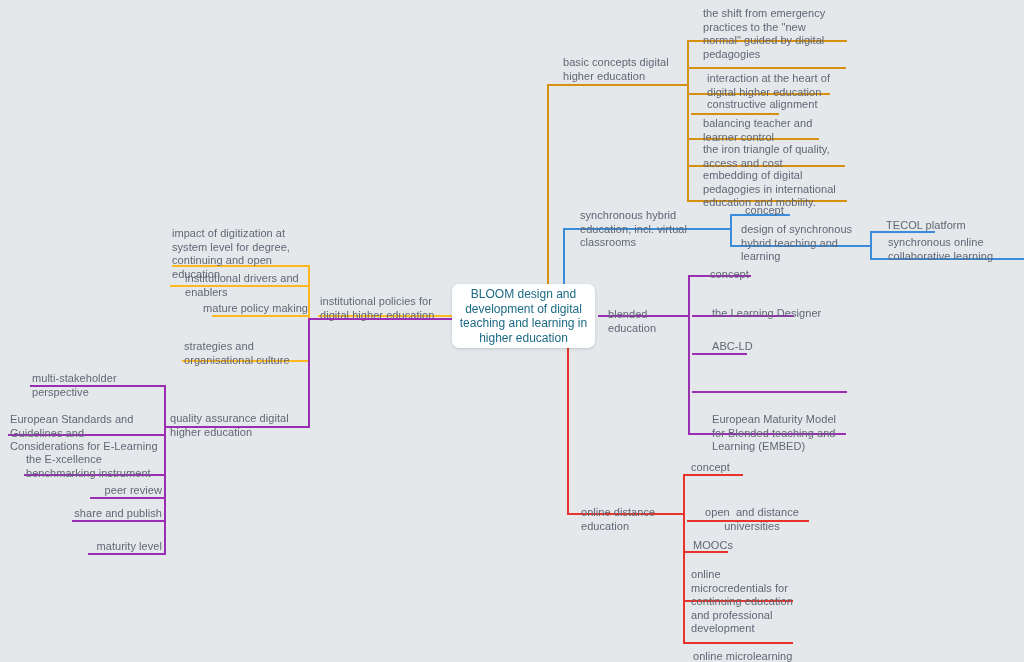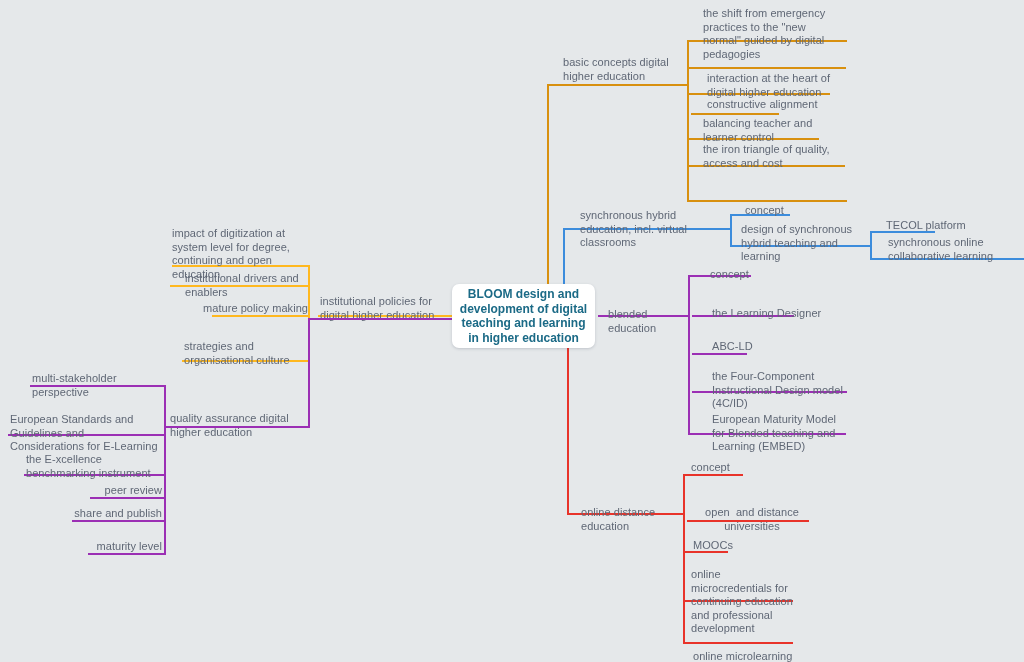--- a/index.html
+++ b/index.html
@@ -31,21 +31,21 @@
     left: 452px; top: 284px;
     width: 143px; height: 64px;
     background: #ffffff;
     border-radius: 7px;
     box-shadow: 0 1px 3px rgba(60,70,90,0.22);
     display: flex; align-items: center; justify-content: center;
     padding: 3px 6px;
   }
   #root-node .root-text {
     color: #1b6a86;
-    font-weight: bold;
+    font-weight: normal;
     font-size: 12px;
     line-height: 14.5px;
     text-align: center;
     white-space: pre-wrap;
   }
   
   .h, .v { position: absolute; }
   .h { height: 0; border-top-width: 2px; border-top-style: solid; }
   .v { width: 0; border-left-width: 2px; border-left-style: solid; }
 </style>
@@ -69,20 +69,21 @@
   <div class="h" style="left:687px; top:200px; width:160px; border-color:#d8900f;"></div>
   <div class="v" style="left:687px; top:191px; height:10px; border-color:#d8900f;"></div>
 
   <div class="node" style="left:563px; top:56px; width:124px;">basic concepts digital higher education</div>
 
   <div class="node" style="left:703px; top:7px; width:140px;">the shift from emergency practices to the "new normal" guided by digital pedagogies</div>
   <div class="node" style="left:707px; top:72px; width:130px;">interaction at the heart of digital higher education</div>
   <div class="node" style="left:707px; top:98px; width:140px;">constructive alignment</div>
   <div class="node" style="left:703px; top:143px; width:140px;">the iron triangle of quality, access and cost</div>
   <div class="node" style="left:703px; top:117px; width:125px;">balancing teacher and learner control</div>
+  <div class="node" style="left:703px; top:169px; width:142px;">embedding of digital pedagogies in international education and mobility.</div>
 
   <div class="v" style="left:563px; top:228px; height:62px; border-color:#3c8cdc;"></div>
   <div class="h" style="left:563px; top:228px; width:167px; border-color:#3c8cdc;"></div>
   <div class="v" style="left:730px; top:214px; height:32px; border-color:#3c8cdc;"></div>
   <div class="h" style="left:730px; top:214px; width:60px; border-color:#3c8cdc;"></div>
   <div class="h" style="left:730px; top:245px; width:140px; border-color:#3c8cdc;"></div>
 
   <div class="v" style="left:870px; top:231px; height:27px; border-color:#3c8cdc;"></div>
   <div class="h" style="left:870px; top:231px; width:65px; border-color:#3c8cdc;"></div>
   <div class="h" style="left:870px; top:258px; width:154px; border-color:#3c8cdc;"></div>
@@ -99,21 +100,20 @@
   <div class="h" style="left:688px; top:275px; width:63px; border-color:#9b2fb4;"></div>
   <div class="h" style="left:692px; top:315px; width:102px; border-color:#9b2fb4;"></div>
   <div class="h" style="left:692px; top:353px; width:55px; border-color:#9b2fb4;"></div>
   <div class="h" style="left:692px; top:391px; width:155px; border-color:#9b2fb4;"></div>
   <div class="h" style="left:688px; top:433px; width:158px; border-color:#9b2fb4;"></div>
 
   <div class="node" style="left:608px; top:308px; width:88px;">blended  education</div>
   <div class="node" style="left:710px; top:268px; width:60px;">concept</div>
   <div class="node" style="left:712px; top:307px; width:110px;">the Learning Designer</div>
   <div class="node" style="left:712px; top:340px; width:60px;">ABC-LD</div>
-  <div class="node" style="left:712px; top:370px; width:140px;">the Four-Component Instructional Design model (4C/ID)</div>
   <div class="node" style="left:712px; top:413px; width:140px;">European Maturity Model for Blended teaching and Learning (EMBED)</div>
 
   <div class="v" style="left:567px; top:348px; height:165px; border-color:#e8332a;"></div>
   <div class="h" style="left:567px; top:513px; width:116px; border-color:#e8332a;"></div>
   <div class="v" style="left:683px; top:474px; height:168px; border-color:#e8332a;"></div>
 
   <div class="h" style="left:683px; top:474px; width:60px; border-color:#e8332a;"></div>
   <div class="h" style="left:687px; top:520px; width:122px; border-color:#e8332a;"></div>
   <div class="h" style="left:683px; top:551px; width:45px; border-color:#e8332a;"></div>
   <div class="h" style="left:683px; top:600px; width:110px; border-color:#e8332a;"></div>

